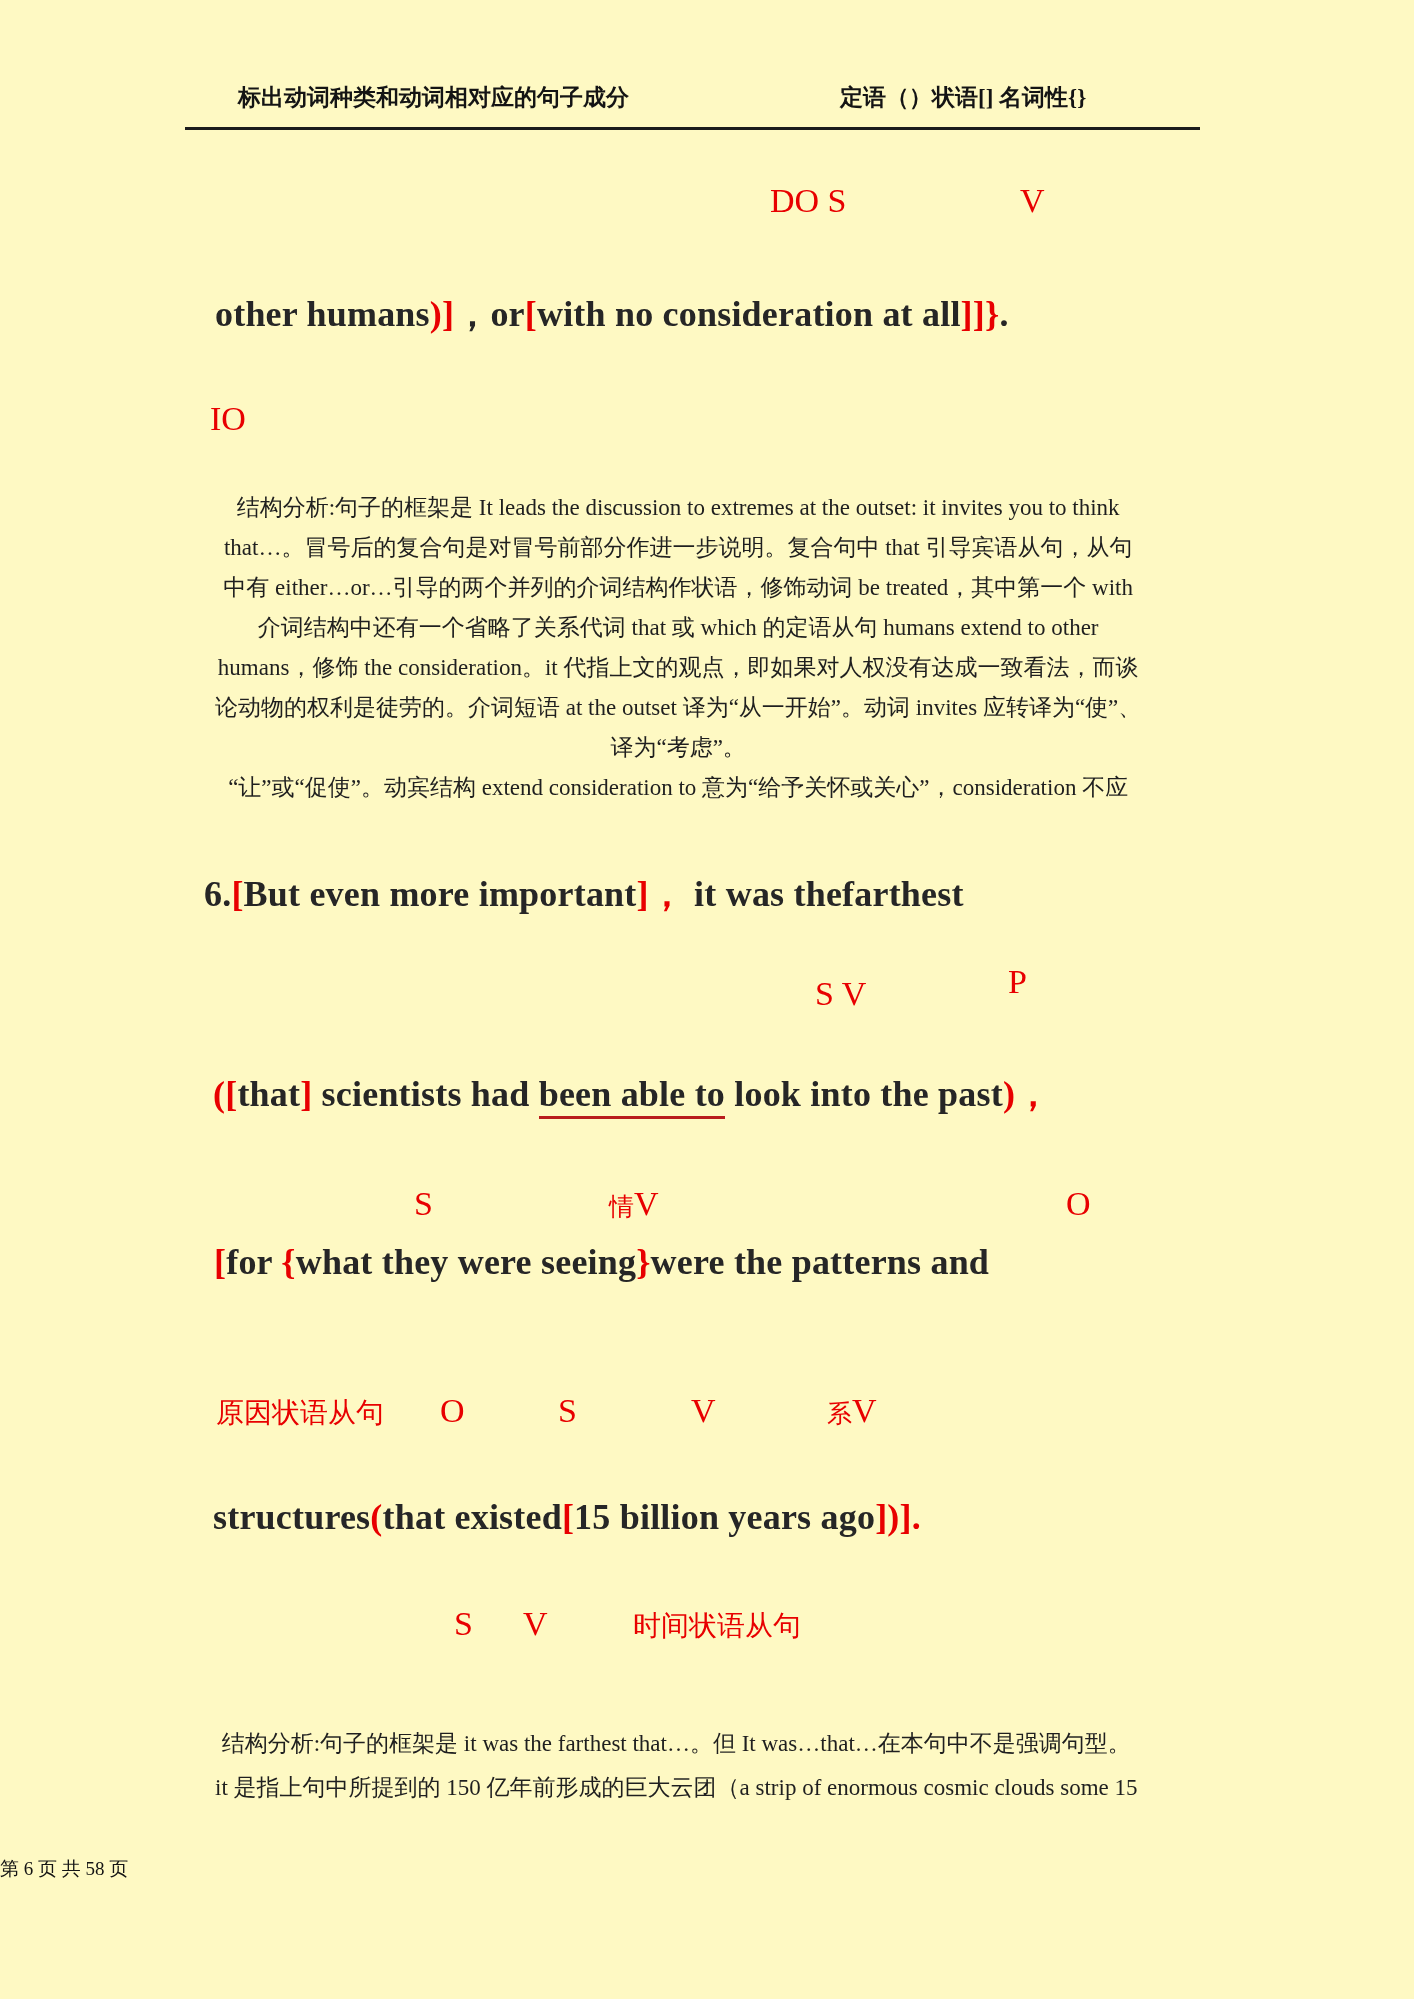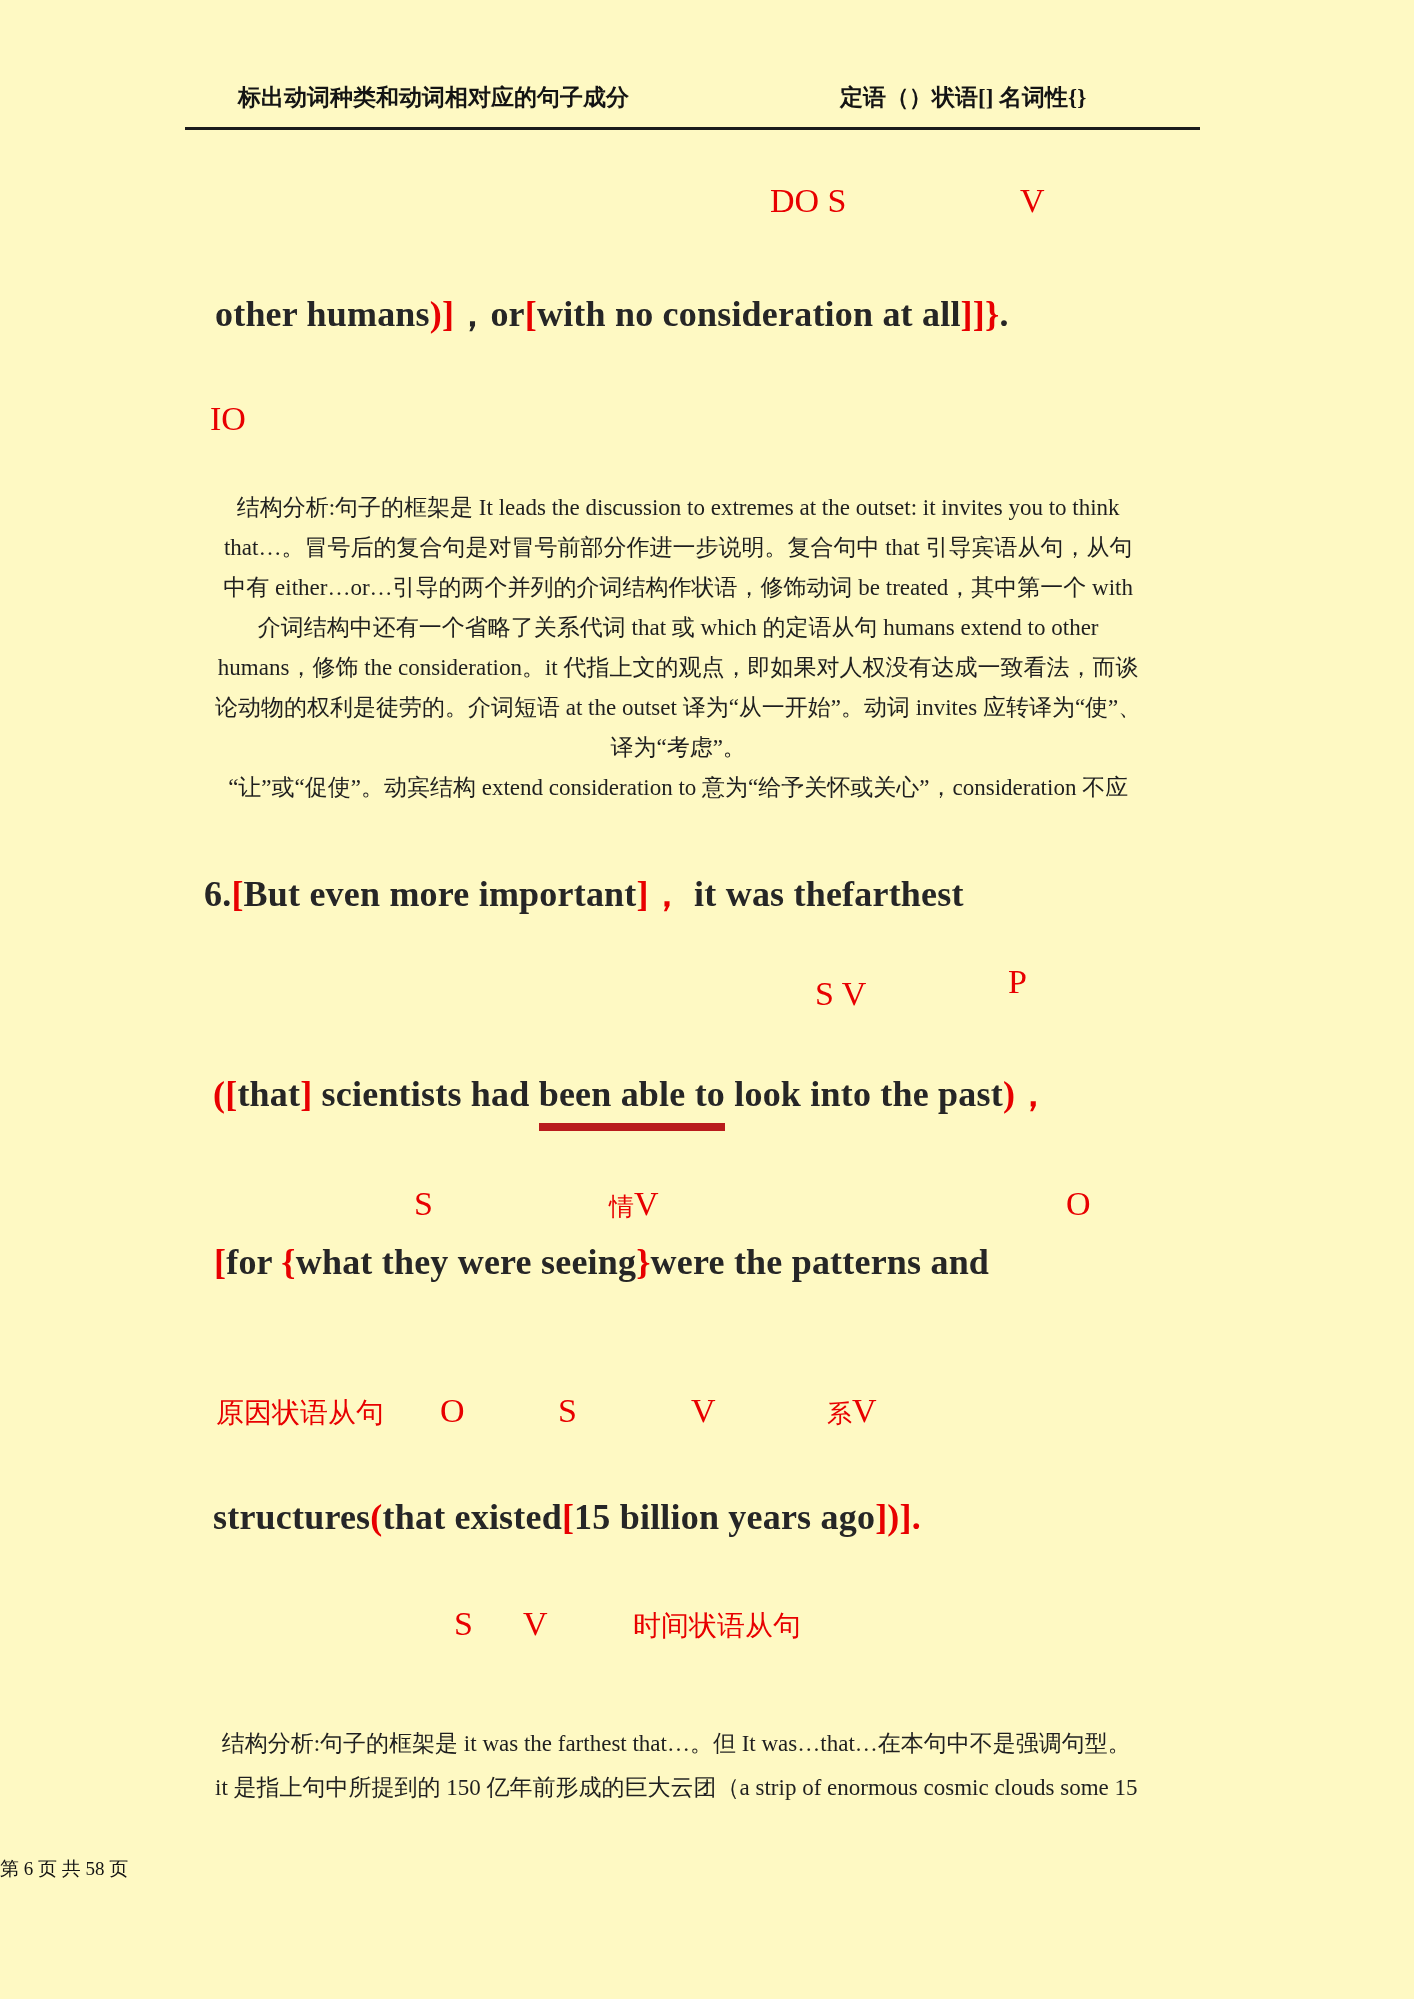--- a/index.html
+++ b/index.html
@@ -10,21 +10,21 @@
   }
   .abs { position:absolute; white-space:nowrap; }
   .hdr { font-size:23px; font-weight:bold; color:#141414; }
   .rule { border-top:3px solid #1c1c1c; height:0; }
   .red { color:#e80000; }
   .lbl { color:#e80000; font-size:34px; line-height:1.1; }
   .lbl-cn { font-size:28px; }
   .small-cn { font-size:25px; }
   .bold-line { font-size:36px; font-weight:bold; color:#262626; letter-spacing:0.2px; line-height:1.25; }
   .bold-line .red { color:#e80000; }
-  .u-red { border-bottom:8px solid #b91c1c; padding-bottom:9px; }
+  .u-red { border-bottom:3px solid #b91c1c; padding-bottom:2px; }
   .para { font-size:23px; line-height:40px; color:#1f1f1f;text-align:center; }
   .para div { white-space:nowrap; }
   .para2 { line-height:44px; }
   .footer { font-size:19px; color:#141414; width:1414px; text-align:left; }
 </style>
 </head>
 <body>
 
 <div class="page">
 

